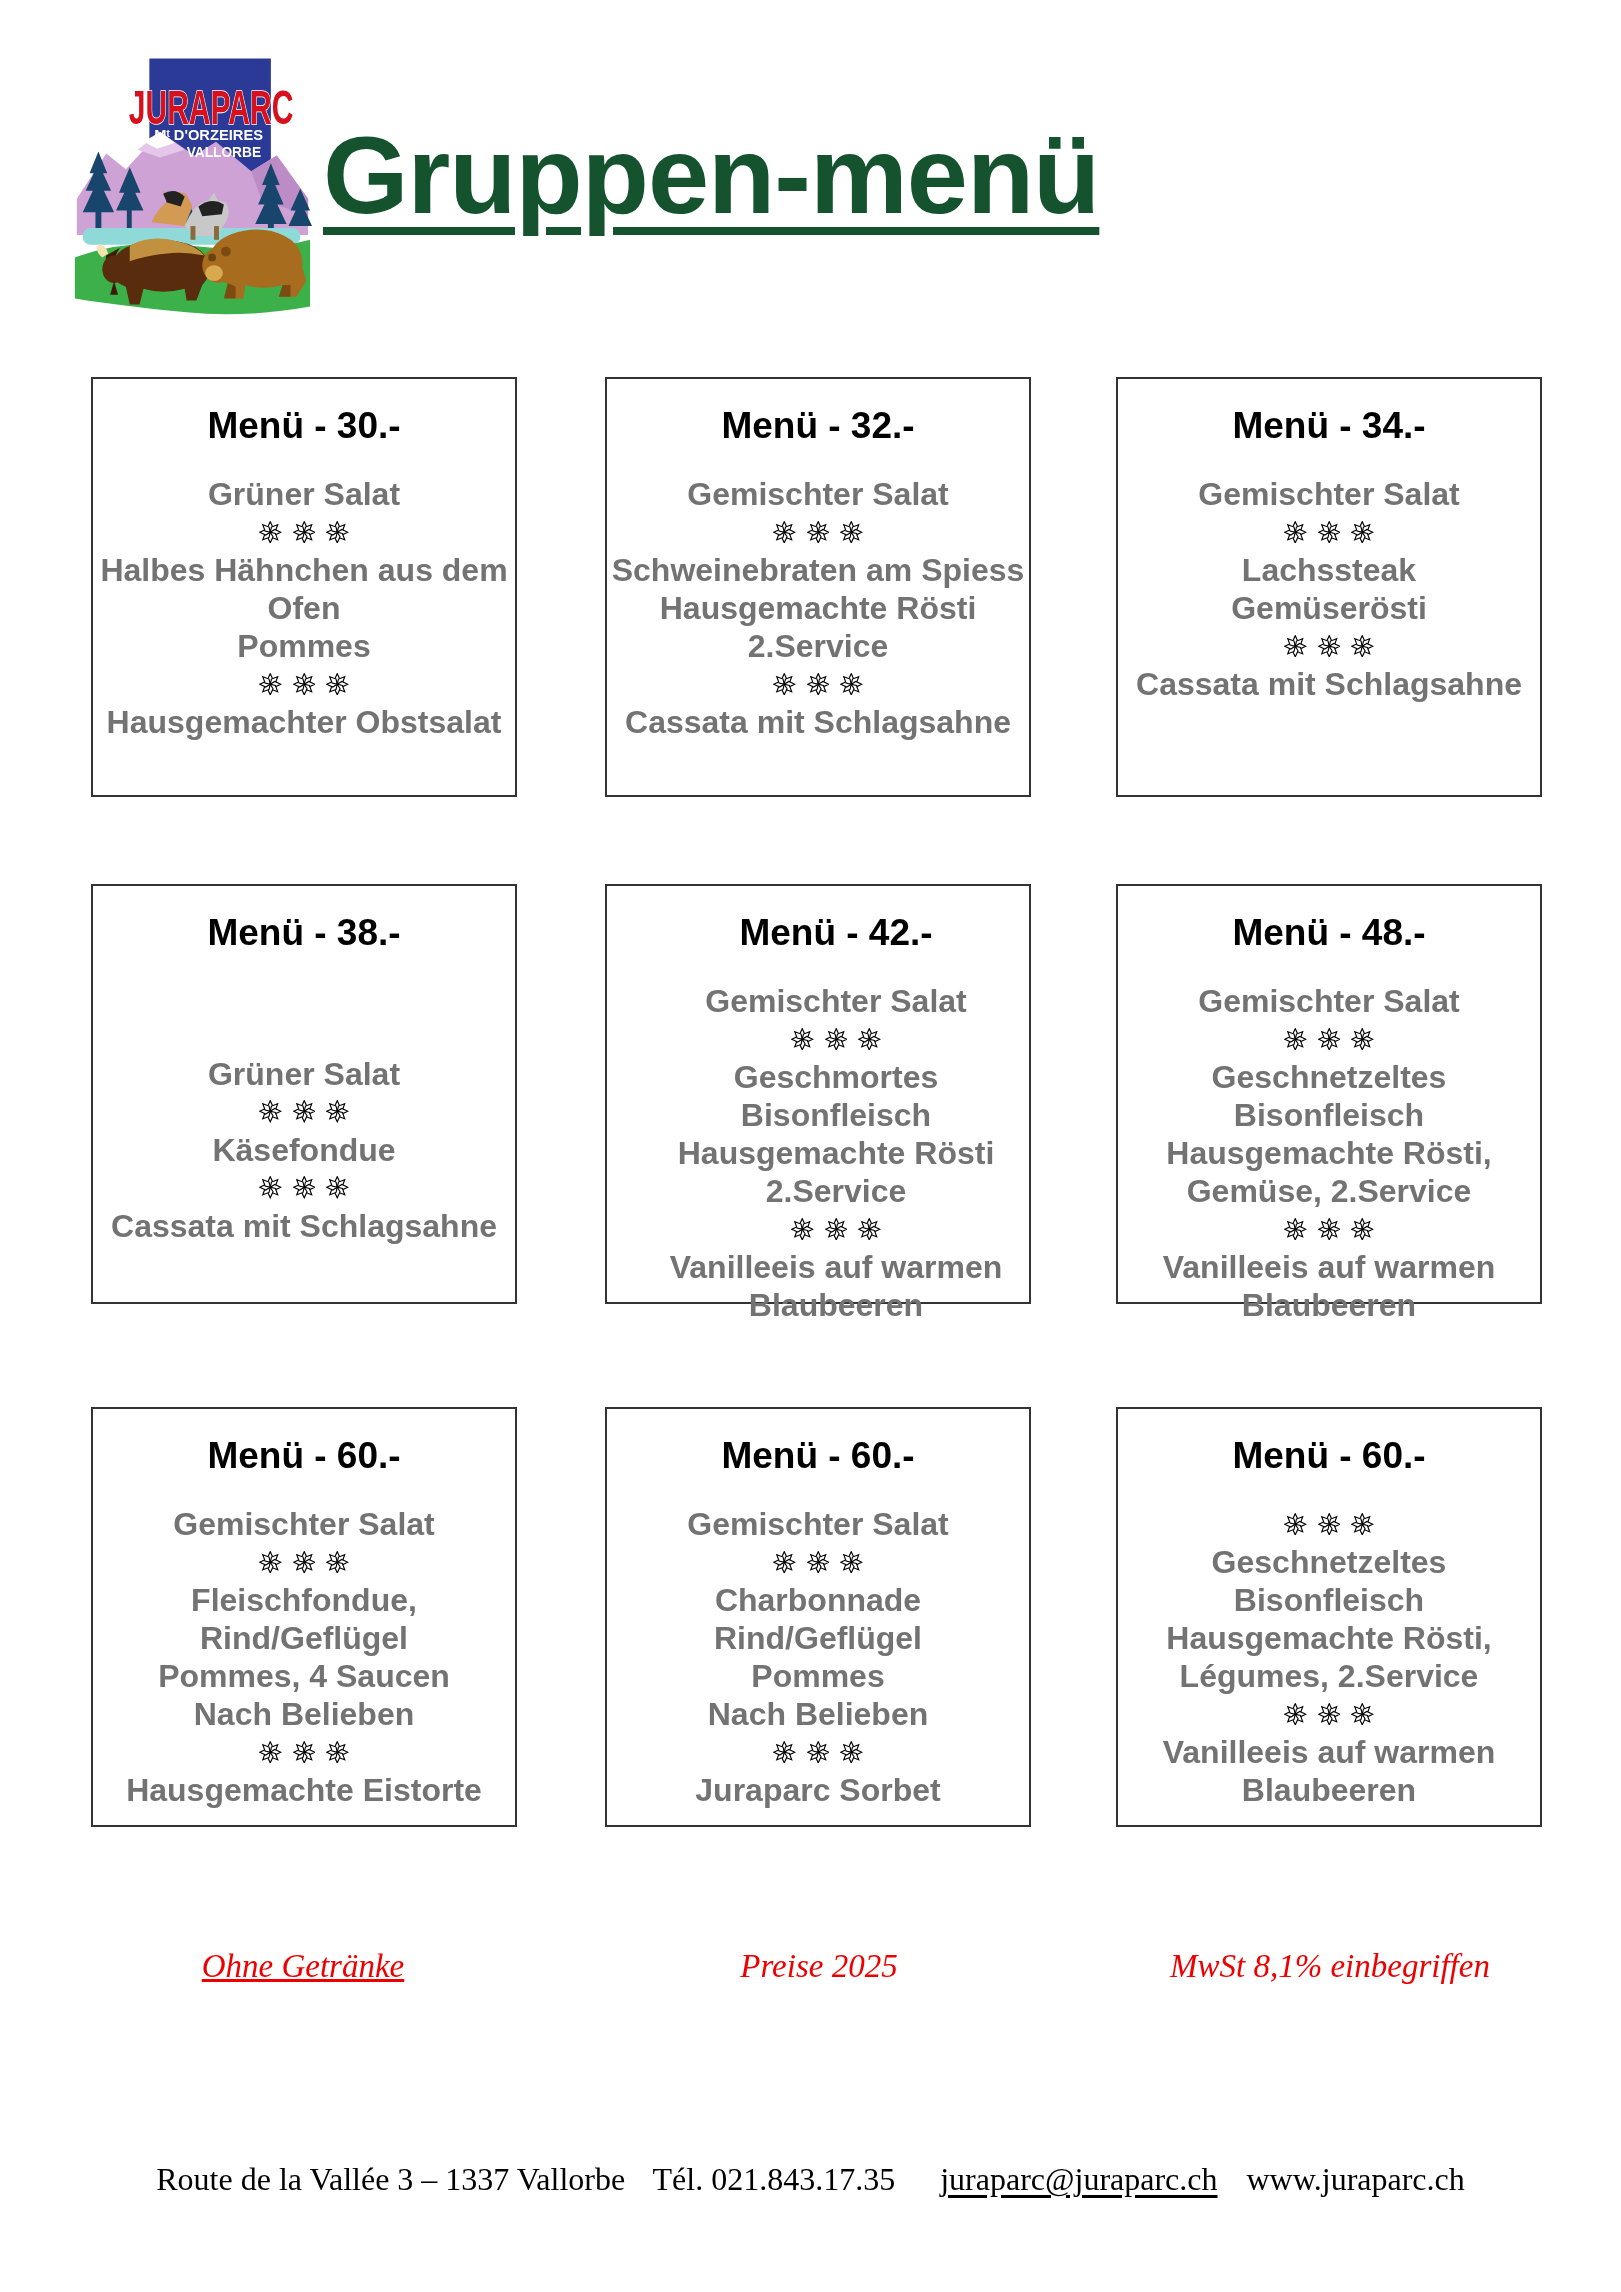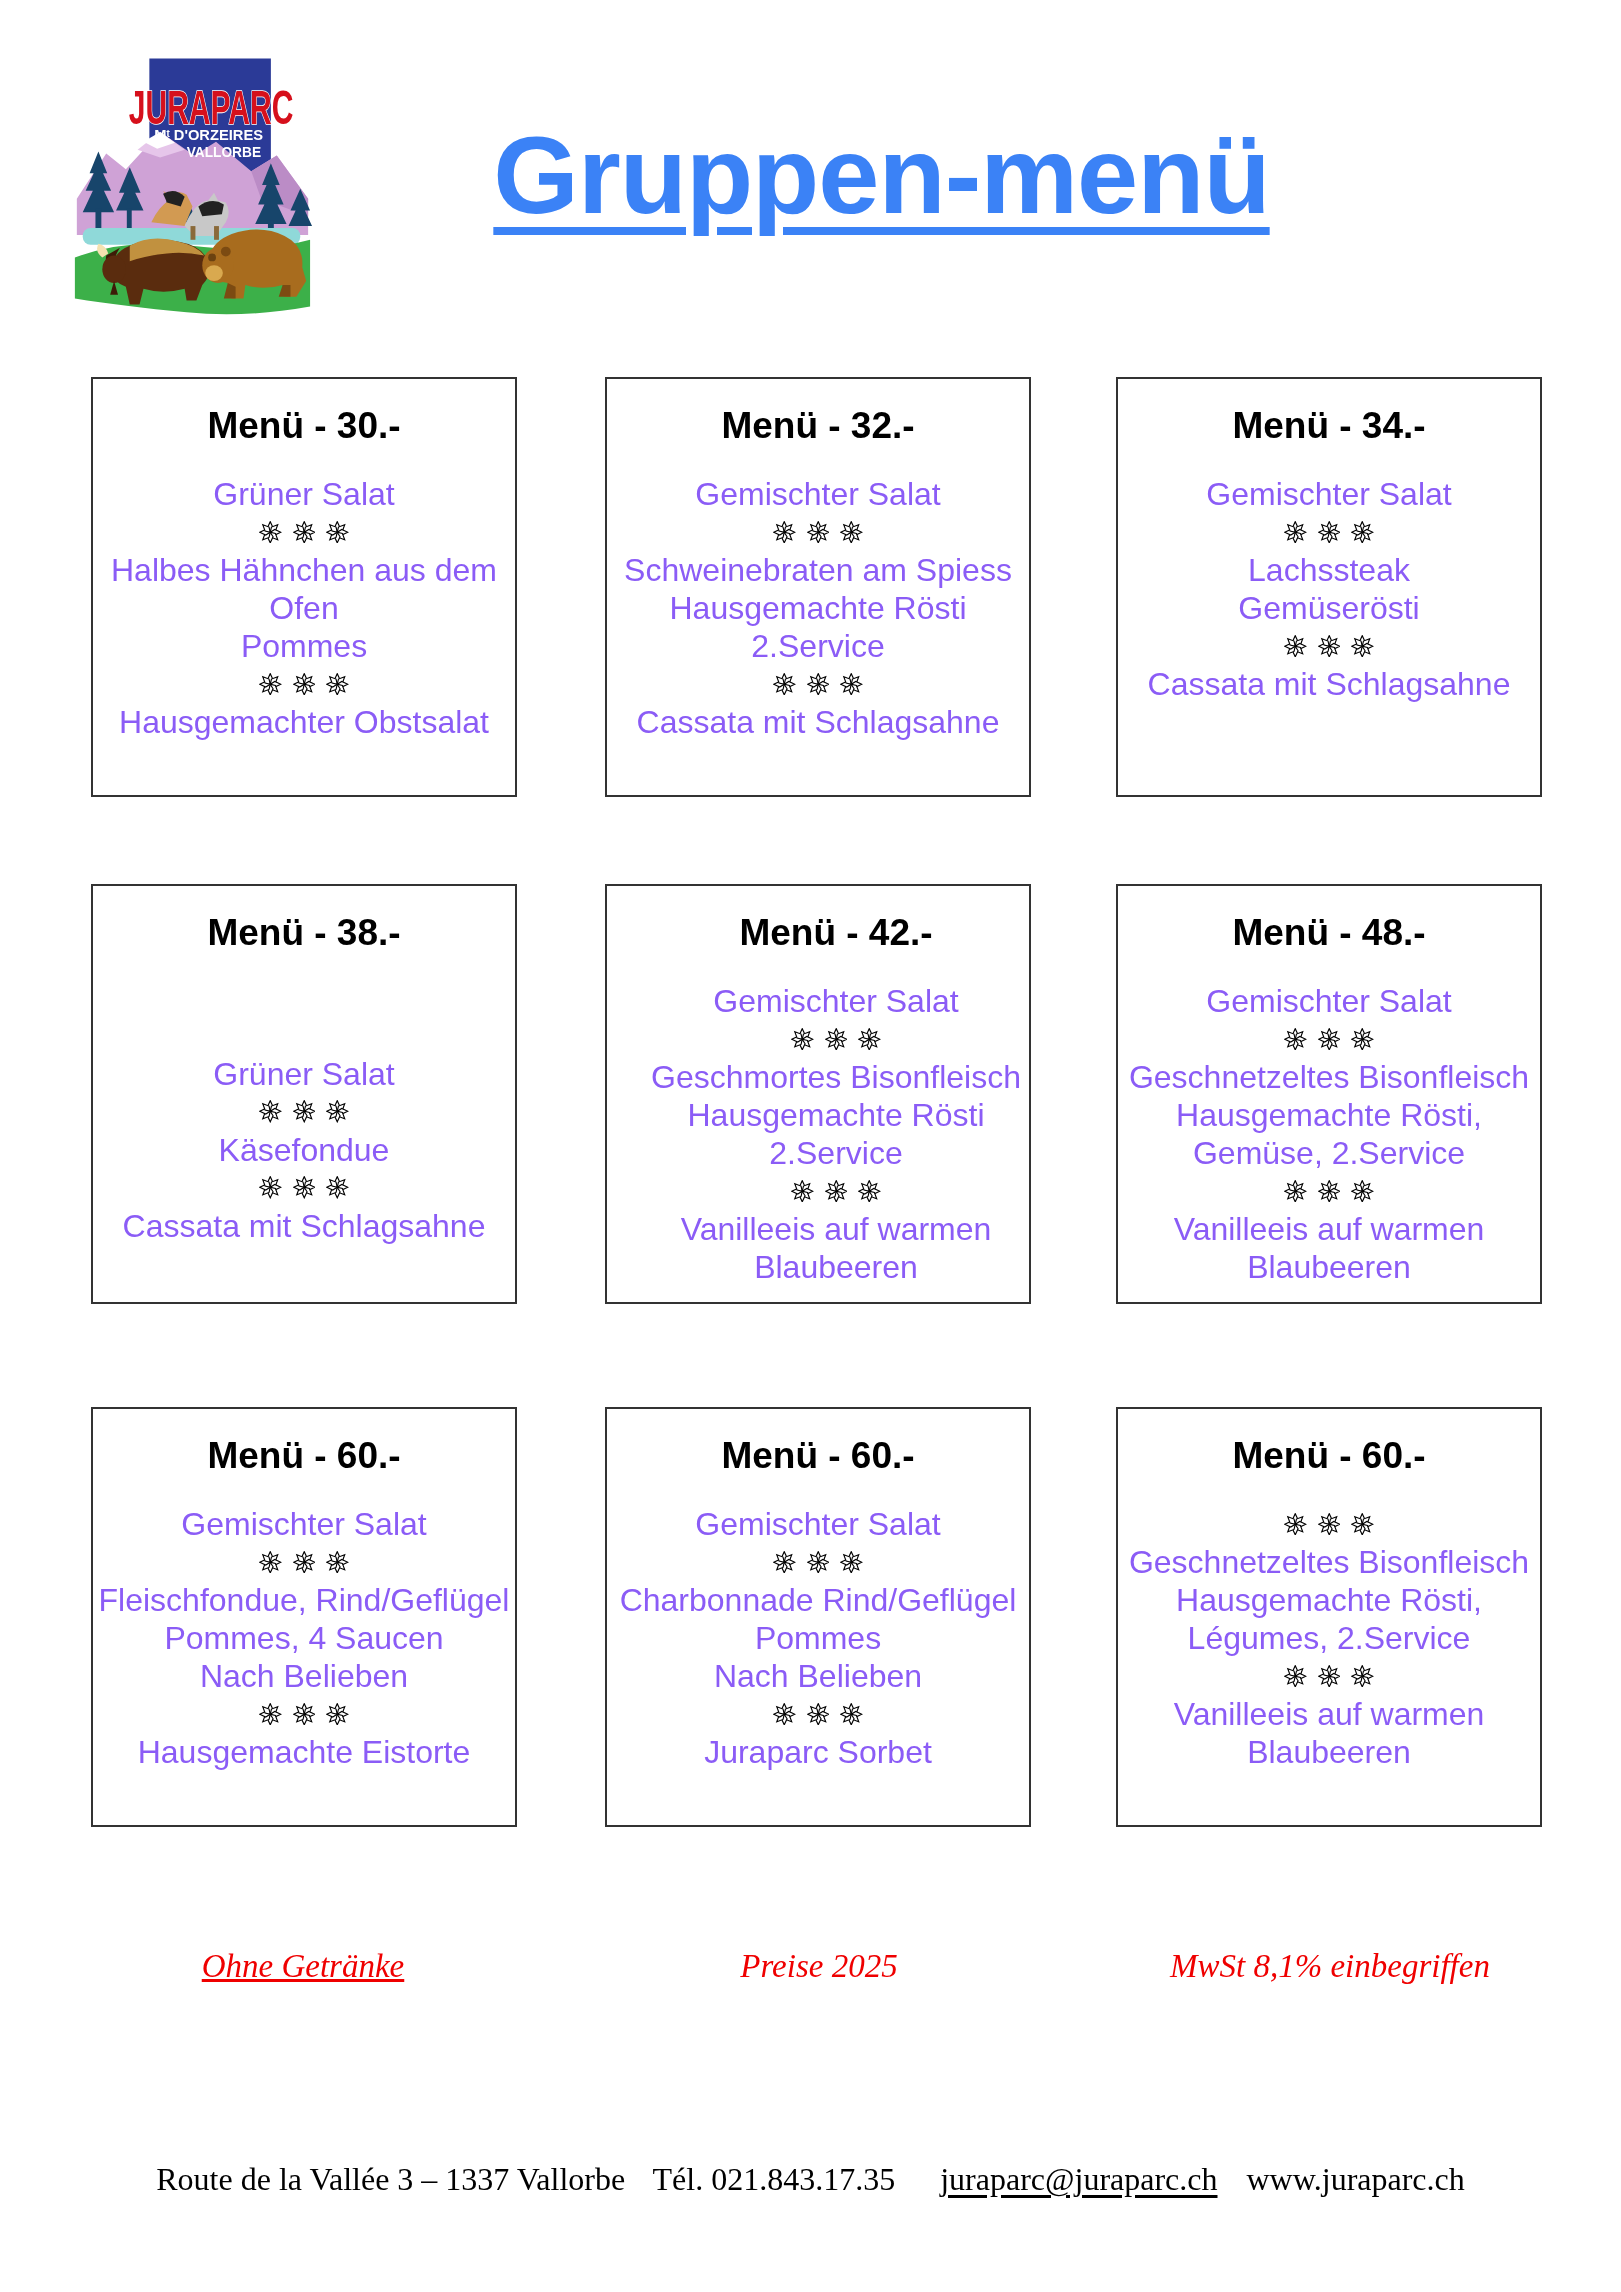--- a/index.html
+++ b/index.html
@@ -3,31 +3,31 @@
 <meta charset="utf-8">
 <style>
   html,body{margin:0;padding:0;background:#fff;}
   .page{position:relative;width:1621px;height:2293px;background:#ffffff;overflow:hidden;
         font-family:"Liberation Sans",sans-serif;color:#111;}
 
   
   .logo{position:absolute;left:69px;top:34px;width:245px;height:294px;}
 
   
-  .main-title{position:absolute;left:323px;top:120px;width:1117px;text-align:center;
-      font-size:110px;line-height:1;font-weight:bold;color:#3b82f6;
+  .main-title{position:absolute;left:323px;top:120px;width:1117px;text-align:left;
+      font-size:110px;line-height:1;font-weight:bold;color:#14532d;
       text-decoration:underline;text-decoration-thickness:7.8px;text-underline-offset:13.7px;
       letter-spacing:-1px;}
 
   
   .card{position:absolute;width:426px;height:420px;border:2.9px solid #333;box-sizing:border-box;
         padding-top:23.5px;text-align:center;background:#fff;}
   .card-title{font-size:37px;line-height:45px;font-weight:bold;margin-bottom:27.4px;color:#000;}
   .card.gap .card-title{margin-bottom:100px;}
-  .dish{font-size:32px;line-height:38px;white-space:pre-line;color:#8b5cf6;}
+  .dish{font-size:32px;line-height:38px;white-space:pre-line;color:#737373;font-weight:bold;}
   .dish.small{font-size:28px;}
   .sep{height:38px;display:flex;justify-content:center;align-items:center;gap:10.8px;}
   .sep svg{width:22.5px;height:22.5px;display:block;}
 
   
   .notes{position:absolute;left:0;top:1947px;width:1621px;height:43px;
          font-family:"Liberation Serif",serif;font-style:italic;font-size:33px;line-height:39px;
          color:#ef0000;}
   .note{position:absolute;width:412px;text-align:center;}
   .note.n0{left:97px;text-decoration:underline;}   

